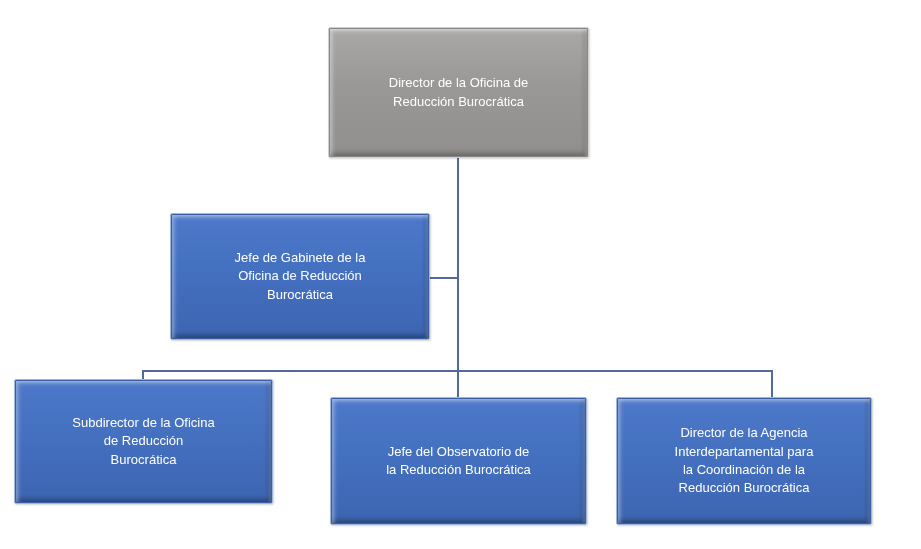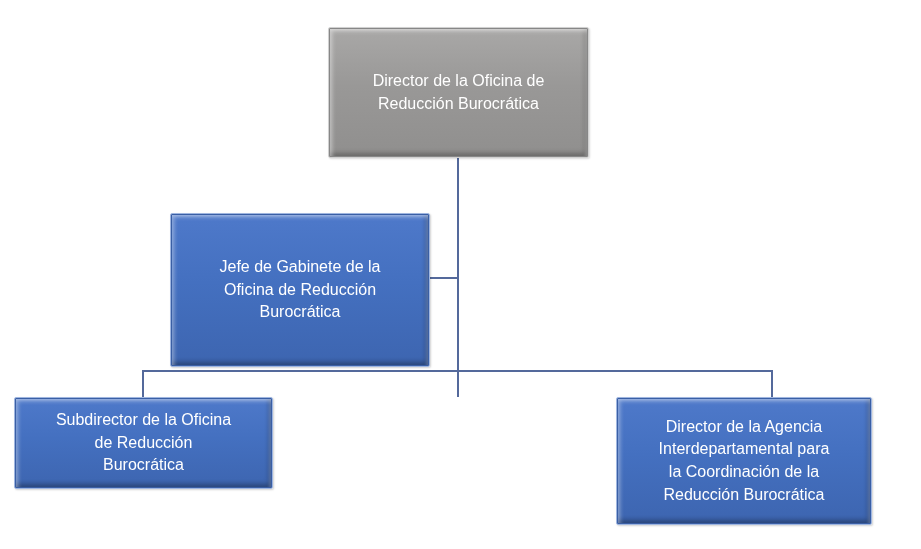--- a/index.html
+++ b/index.html
@@ -16,21 +16,21 @@
     overflow: hidden;
   }
   .node {
     position: absolute;
     display: flex;
     align-items: center;
     justify-content: center;
     text-align: center;
     box-sizing: border-box;
     color: var(--text, #ffffff);
-    font-size: 16px;
+    font-size: 13px;
     line-height: 1.42;
     white-space: pre-line;
     padding: 2px 4px;
     border-radius: 2px;
   }
   .node.blue {
     background: linear-gradient(180deg, #4e79ca 0%, #4470c0 45%, #3d65b0 100%);
     border: 1px solid #9fb6e0;
     box-shadow:
       inset 0 0 0 1px #3a5fa5,
@@ -43,22 +43,22 @@
     background: linear-gradient(180deg, #a9a8a7 0%, #999897 45%, #908f8e 100%);
     border: 1px solid #d0d0d0;
     box-shadow:
       inset 0 0 0 1px #878787,
       inset 3px 3px 4px rgba(255,255,255,0.45),
       inset -3px 2px 3px rgba(255,255,255,0.20),
       inset -3px -4px 5px rgba(0,0,0,0.28),
       1px 1px 2px rgba(0,0,0,0.15);
   }
   .node-root      { left: 328px; top: 27px;  width: 261px; height: 131px; }
-  .node-assistant { left: 170px; top: 213px; width: 260px; height: 154px; }
-  .node-sub1      { left: 14px;  top: 397px; width: 259px; height: 92px; }
+  .node-assistant { left: 170px; top: 213px; width: 260px; height: 127px; }
+  .node-sub1      { left: 14px;  top: 379px; width: 259px; height: 125px; }
   .node-sub2      { left: 330px; top: 397px; width: 257px; height: 128px; }
   .node-sub3      { left: 616px; top: 397px; width: 256px; height: 128px; }
 
   .connector {
     position: absolute;
     background: var(--connector, #54699b);
   }
   .conn-root-vertical   { left: 457px; top: 158px; width: 2px;   height: 239px; }
   .conn-assistant       { left: 430px; top: 277px; width: 27px;  height: 2px; }
   .conn-horizontal      { left: 142px; top: 370px; width: 631px; height: 2px; }
@@ -86,20 +86,24 @@
 Oficina de Reducción
 Burocrática</span>
   </div>
 
   <div class="node blue node-sub1">
     <span>Subdirector de la Oficina
 de Reducción
 Burocrática</span>
   </div>
 
+  <div class="node blue node-sub2">
+    <span>Jefe del Observatorio de
+la Reducción Burocrática</span>
+  </div>
 
   <div class="node blue node-sub3">
     <span>Director de la Agencia
 Interdepartamental para
 la Coordinación de la
 Reducción Burocrática</span>
   </div>
 
 </div>
 

